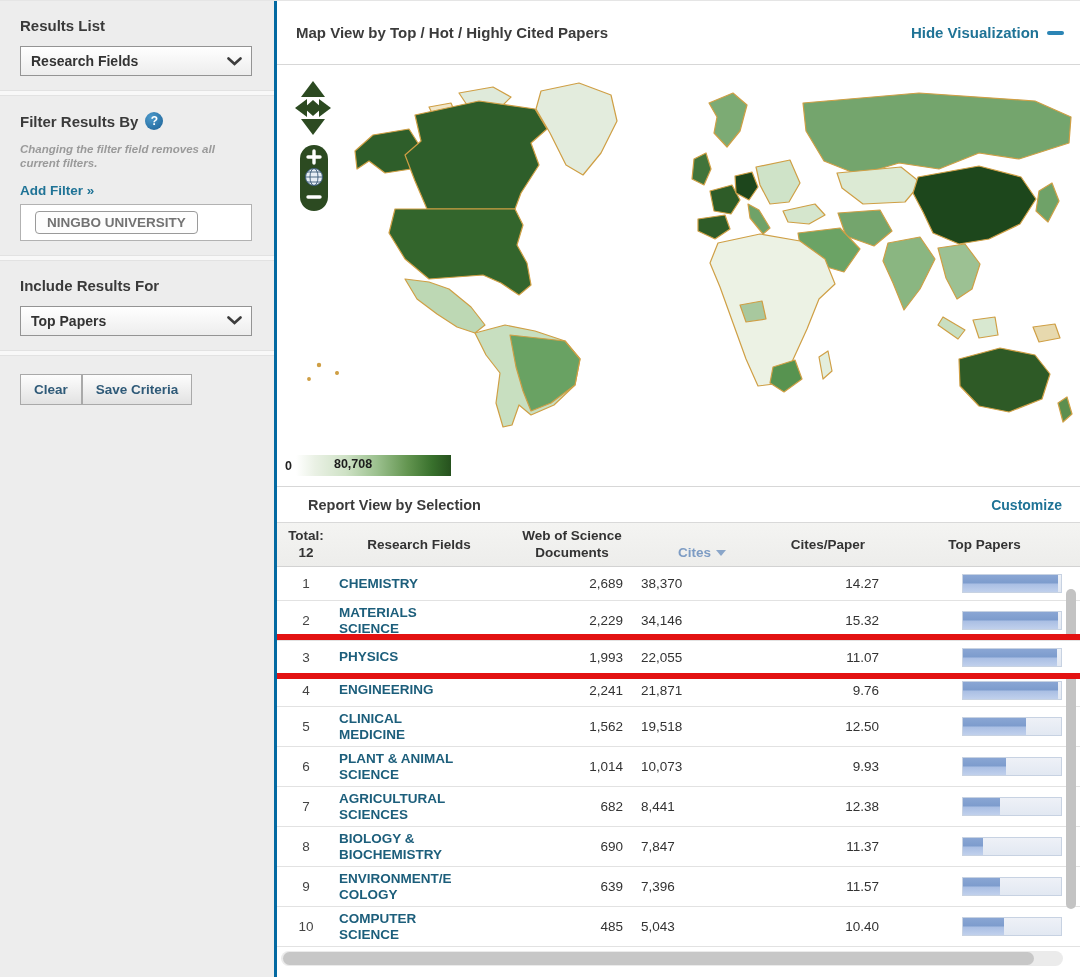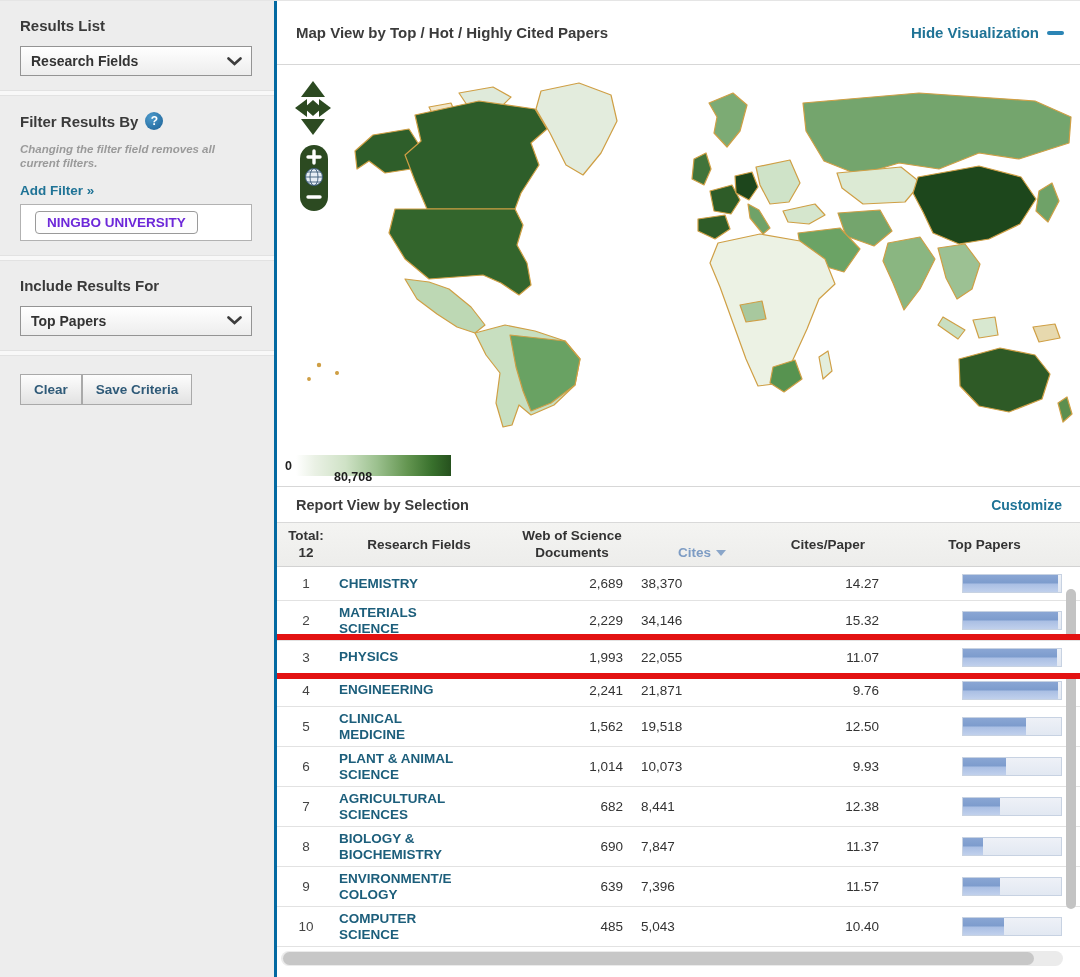--- a/index.html
+++ b/index.html
@@ -15,41 +15,41 @@
   .selectbox { width:232px; height:30px; border:1px solid #949494; background:linear-gradient(#ffffff,#ededed);
     display:flex; align-items:center; justify-content:space-between; padding-left:10px; cursor:pointer; }
   .selectbox .sel-label { font-size:14px; font-weight:bold; color:#333; }
   .chev { width:34px; height:100%; display:flex; align-items:center; justify-content:center; }
   .help-badge { width:18px; height:18px; border-radius:50%; background:radial-gradient(circle at 35% 30%, #4d9bcc, #1b5f94);
     color:#fff; font-size:12px; font-weight:bold; display:inline-flex; align-items:center; justify-content:center; }
   .note { font-size:11.5px; font-style:italic; color:#9a9a9a; line-height:1.25; margin-bottom:10px; width:210px; font-weight:bold;}
   .add-filter { display:inline-block; font-size:13.5px; font-weight:bold; color:#1f7396; text-decoration:none; margin-bottom:6px; cursor:pointer;}
   .filter-box { width:232px; background:#fff; border:1px solid #b2b2b2; padding:6px 6px; }
   .filter-tag { display:inline-block; margin-left:8px; border:1px solid #9a9a9a; border-radius:4px; background:#fdfdfd;
-    padding:3px 11px; font-size:13.5px; font-weight:bold; color:#6d28d9; cursor:pointer; }
+    padding:3px 11px; font-size:13.5px; font-weight:bold; color:#737373; cursor:pointer; }
   .btn-row { padding:18px 0 16px 20px; display:flex; }
   .side-btn { border:1px solid #a9a9a9; background:linear-gradient(#fdfdfd,#e2e2e2); padding:7px 13px;
     font-size:13.5px; font-weight:bold; color:#2f5a78; font-family:"Liberation Sans",sans-serif; cursor:pointer; }
 
   
   .main { position:relative; flex:1; background:#fff; }
   .viz-header { height:64px; display:flex; align-items:center; justify-content:space-between; padding:0 16px 0 19px; border-bottom:1px solid #d7d7d7;}
   .viz-title { font-size:15px; font-weight:bold; color:#3b3b3b; }
   .viz-hide { font-size:15px; font-weight:bold; color:#1f7396; text-decoration:none; display:flex; align-items:center; gap:8px; cursor:pointer;}
   .minus-glyph { display:inline-block; width:17px; height:4px; background:#2b85b5; border-radius:2px; }
 
   .map-section { position:relative; height:422px; border-bottom:1px solid #d7d7d7; }
   .map-svg { position:absolute; top:8px; left:2px; }
   .legend { position:absolute; left:8px; bottom:10px; display:flex; align-items:center; }
   .legend-min { font-size:12.5px; font-weight:bold; color:#222; margin-right:4px; }
   .legend-bar { position:relative; width:155px; height:21px;
     background:linear-gradient(to right,#ffffff 0%,#eaf1e5 12%,#cfe2c6 32%,#9cc18f 52%,#639550 72%,#38702c 88%,#26511e 100%); }
-  .legend-max { position:absolute; left:38px; top:15px; font-size:12.5px; font-weight:bold; color:#1d1d1d; }
-
-  .report-header { height:36px; display:flex; align-items:center; justify-content:space-between; padding:0 18px 0 19px; border-bottom:1px solid #d9d9d9;gap:46px;}
+  .legend-max { position:absolute; left:38px; top:2px; font-size:12.5px; font-weight:bold; color:#1d1d1d; }
+
+  .report-header { height:36px; display:flex; align-items:center; justify-content:space-between; padding:0 18px 0 31px; border-bottom:1px solid #d9d9d9;gap:46px;}
   .report-title { font-size:14.5px; font-weight:bold; color:#3b3b3b; }
   .customize { font-size:14px; font-weight:bold; color:#1f7396; text-decoration:none; cursor:pointer; }
 
   
   .thead { display:flex; align-items:center; height:44px; background:linear-gradient(#f4f4f2,#ededeb);
     border-bottom:1px solid #d2d2d2; font-size:13.5px; font-weight:bold; color:#333; }
   .c { padding:0 4px; }
   .c-num  { width:58px;  text-align:center; }
   .c-field{ width:168px; }
   .c-docs { width:134px; text-align:right; padding-right:14px; }

